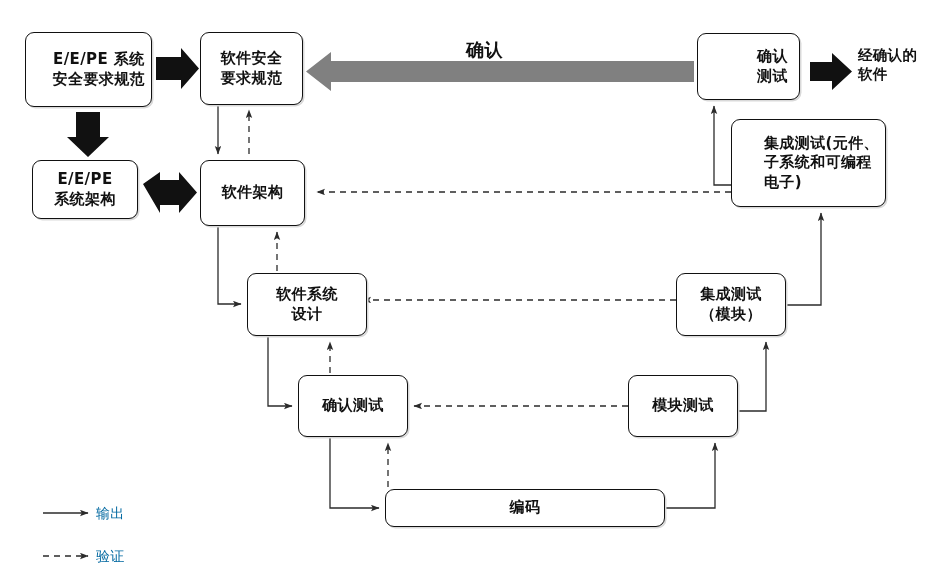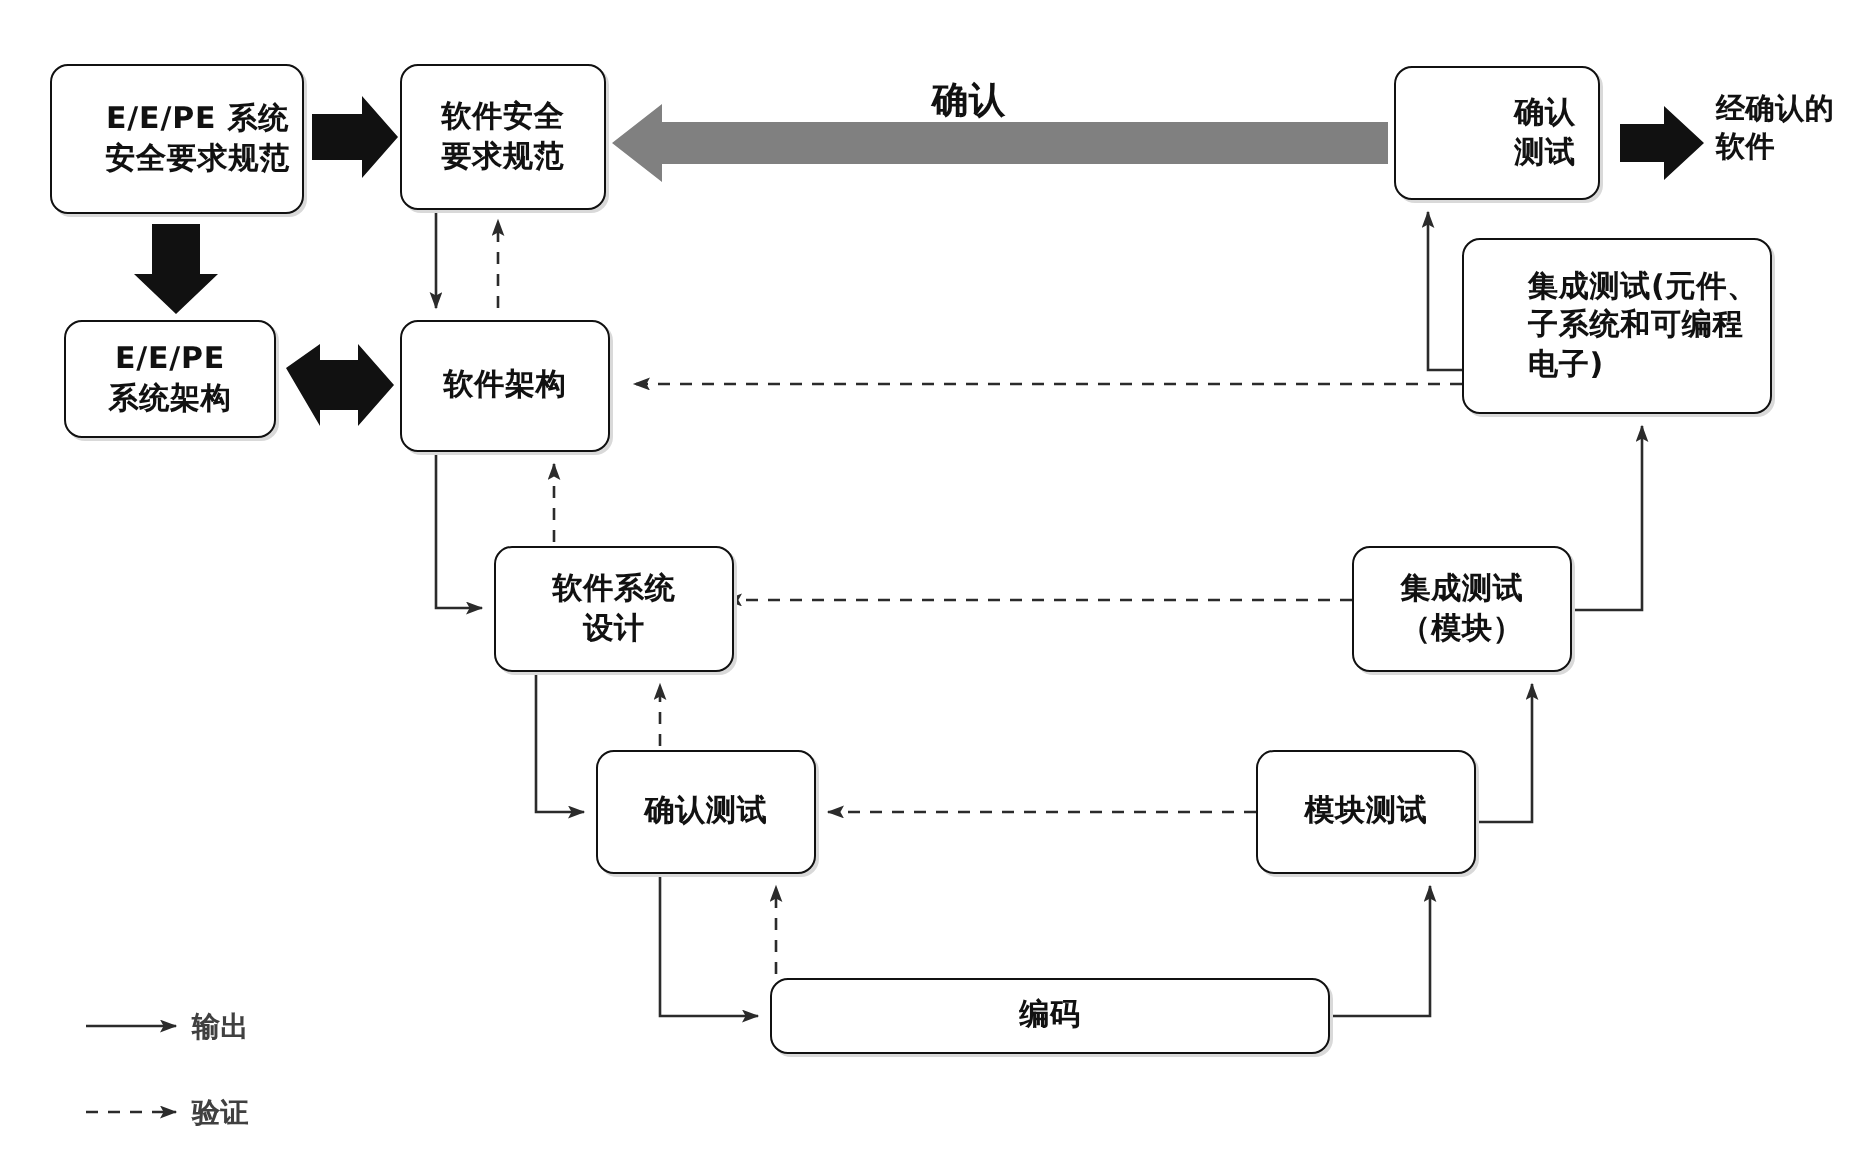--- a/index.html
+++ b/index.html
@@ -50,23 +50,23 @@
     position: absolute;
     color: #111111;
     font-size: 14.5px;
     line-height: 1.3;
     font-weight: 600;
     letter-spacing: 0.3px;
     white-space: pre-line;
   }
   .legend-label {
     position: absolute;
-    color: #404040;
+    color: #0369a1;
     font-size: 14px;
-    font-weight: 700;
+    font-weight: 400;
     letter-spacing: 0.3px;
   }
   .validation-label {
     position: absolute;
     color: #111111;
     font-size: 18px;
     font-weight: 600;
     letter-spacing: 0.5px;
   }
 </style>

